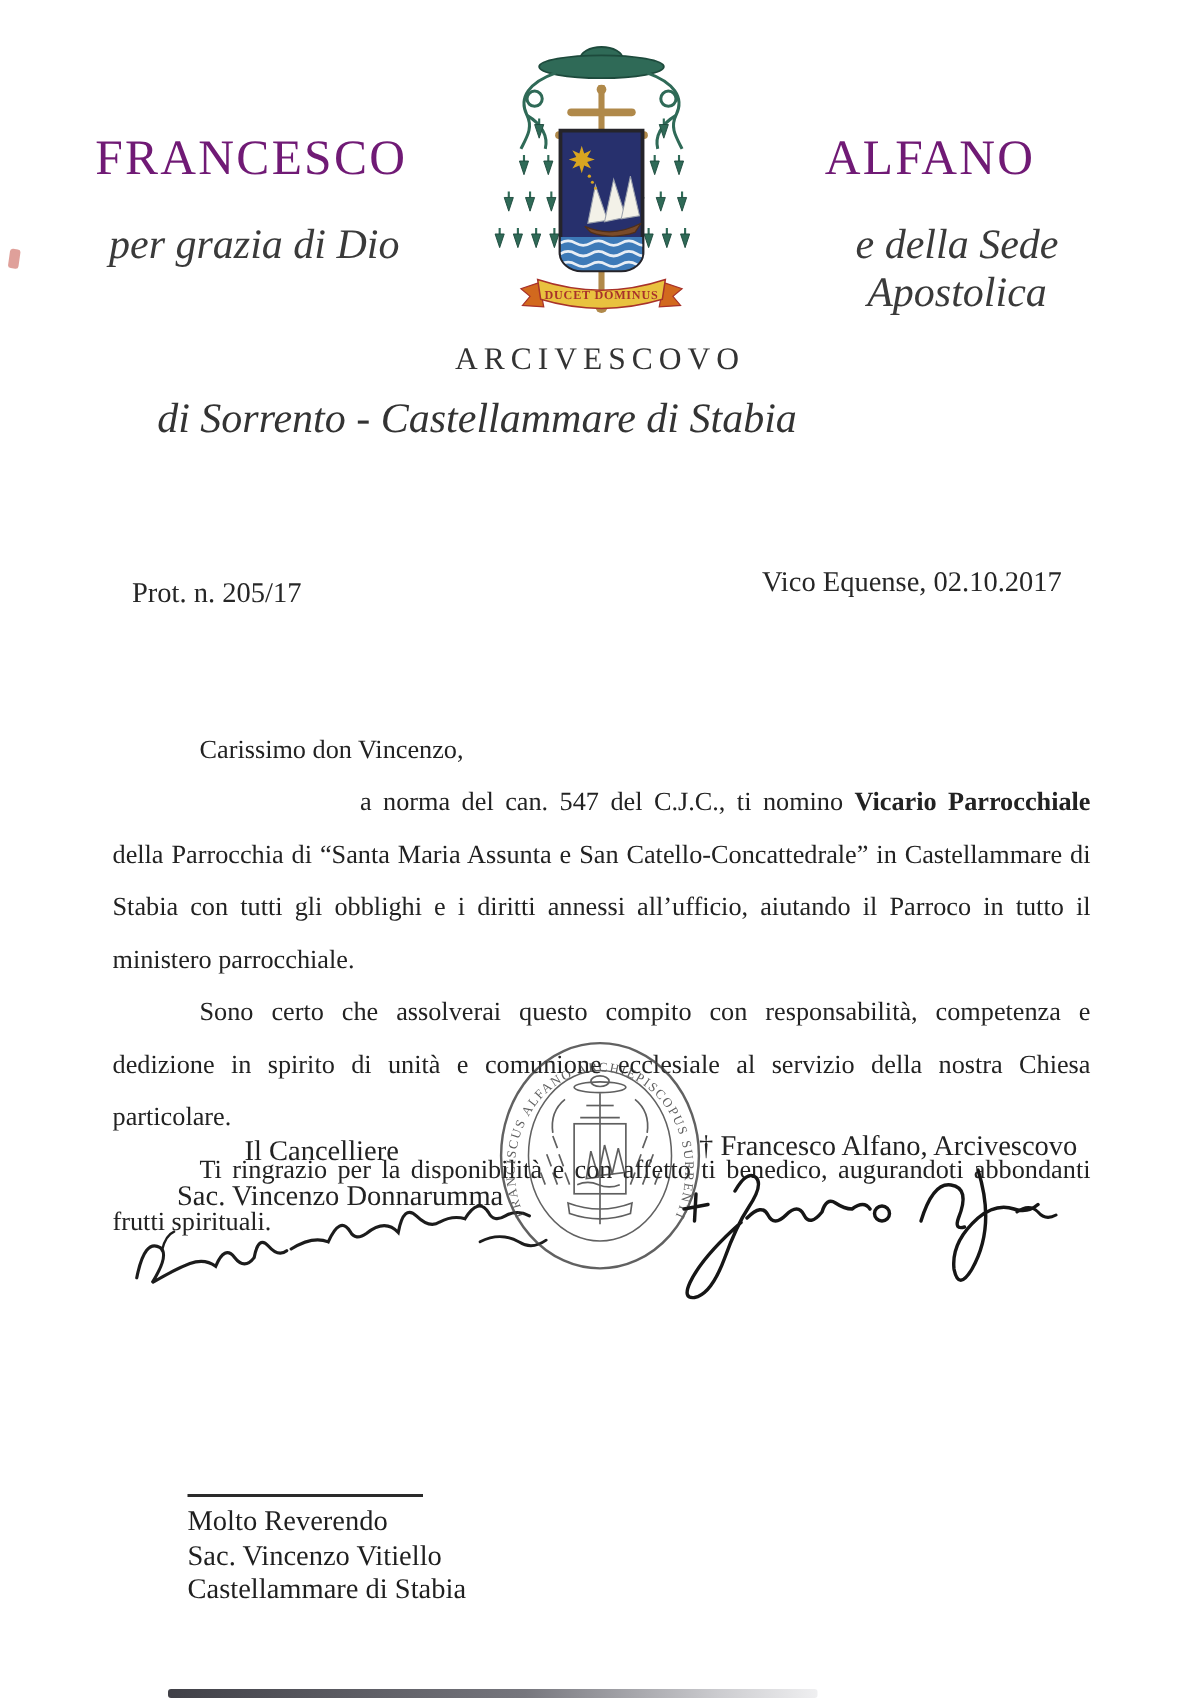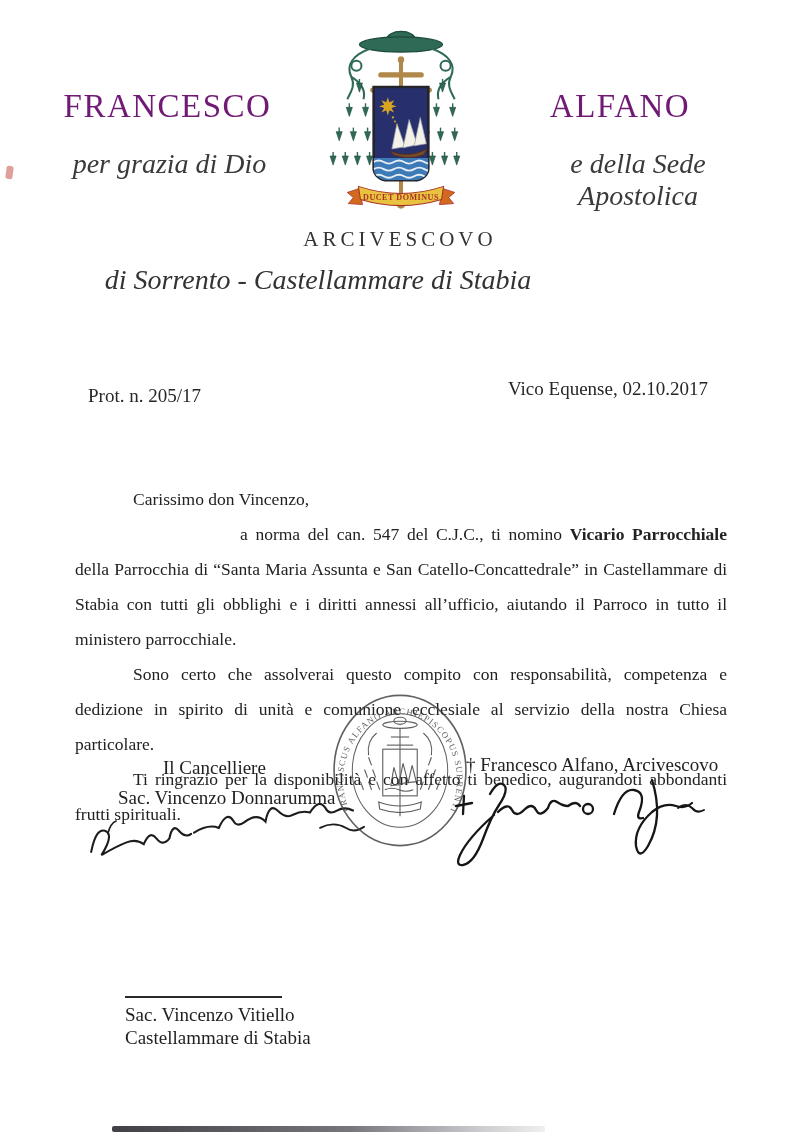--- a/index.html
+++ b/index.html
@@ -210,20 +210,21 @@
 
       <path d="M168,50 q8,-26 20,-24 q13,2 5,22 q-3,8 4,6"></path>
 
       <path d="M206,16 q12,38 -4,66 q-9,15 -12,0 q-2,-18 16,-34 q12,-10 24,-6 q9,3 16,-3"></path>
       <path d="M232,44 q8,-6 14,0 q5,6 12,2" stroke-width="2"></path>
     </g>
   </svg>
 
   <div class="abs recipient-rule"></div>
   <div class="abs recipient">
+    <div>Molto Reverendo</div>
     <div>Sac. Vincenzo Vitiello</div>
     <div>Castellammare di Stabia</div>
   </div>
 
   <div class="abs red-mark"></div>
   <div class="abs scan-bar"></div>
 
 </div>
 
 </body></html>

